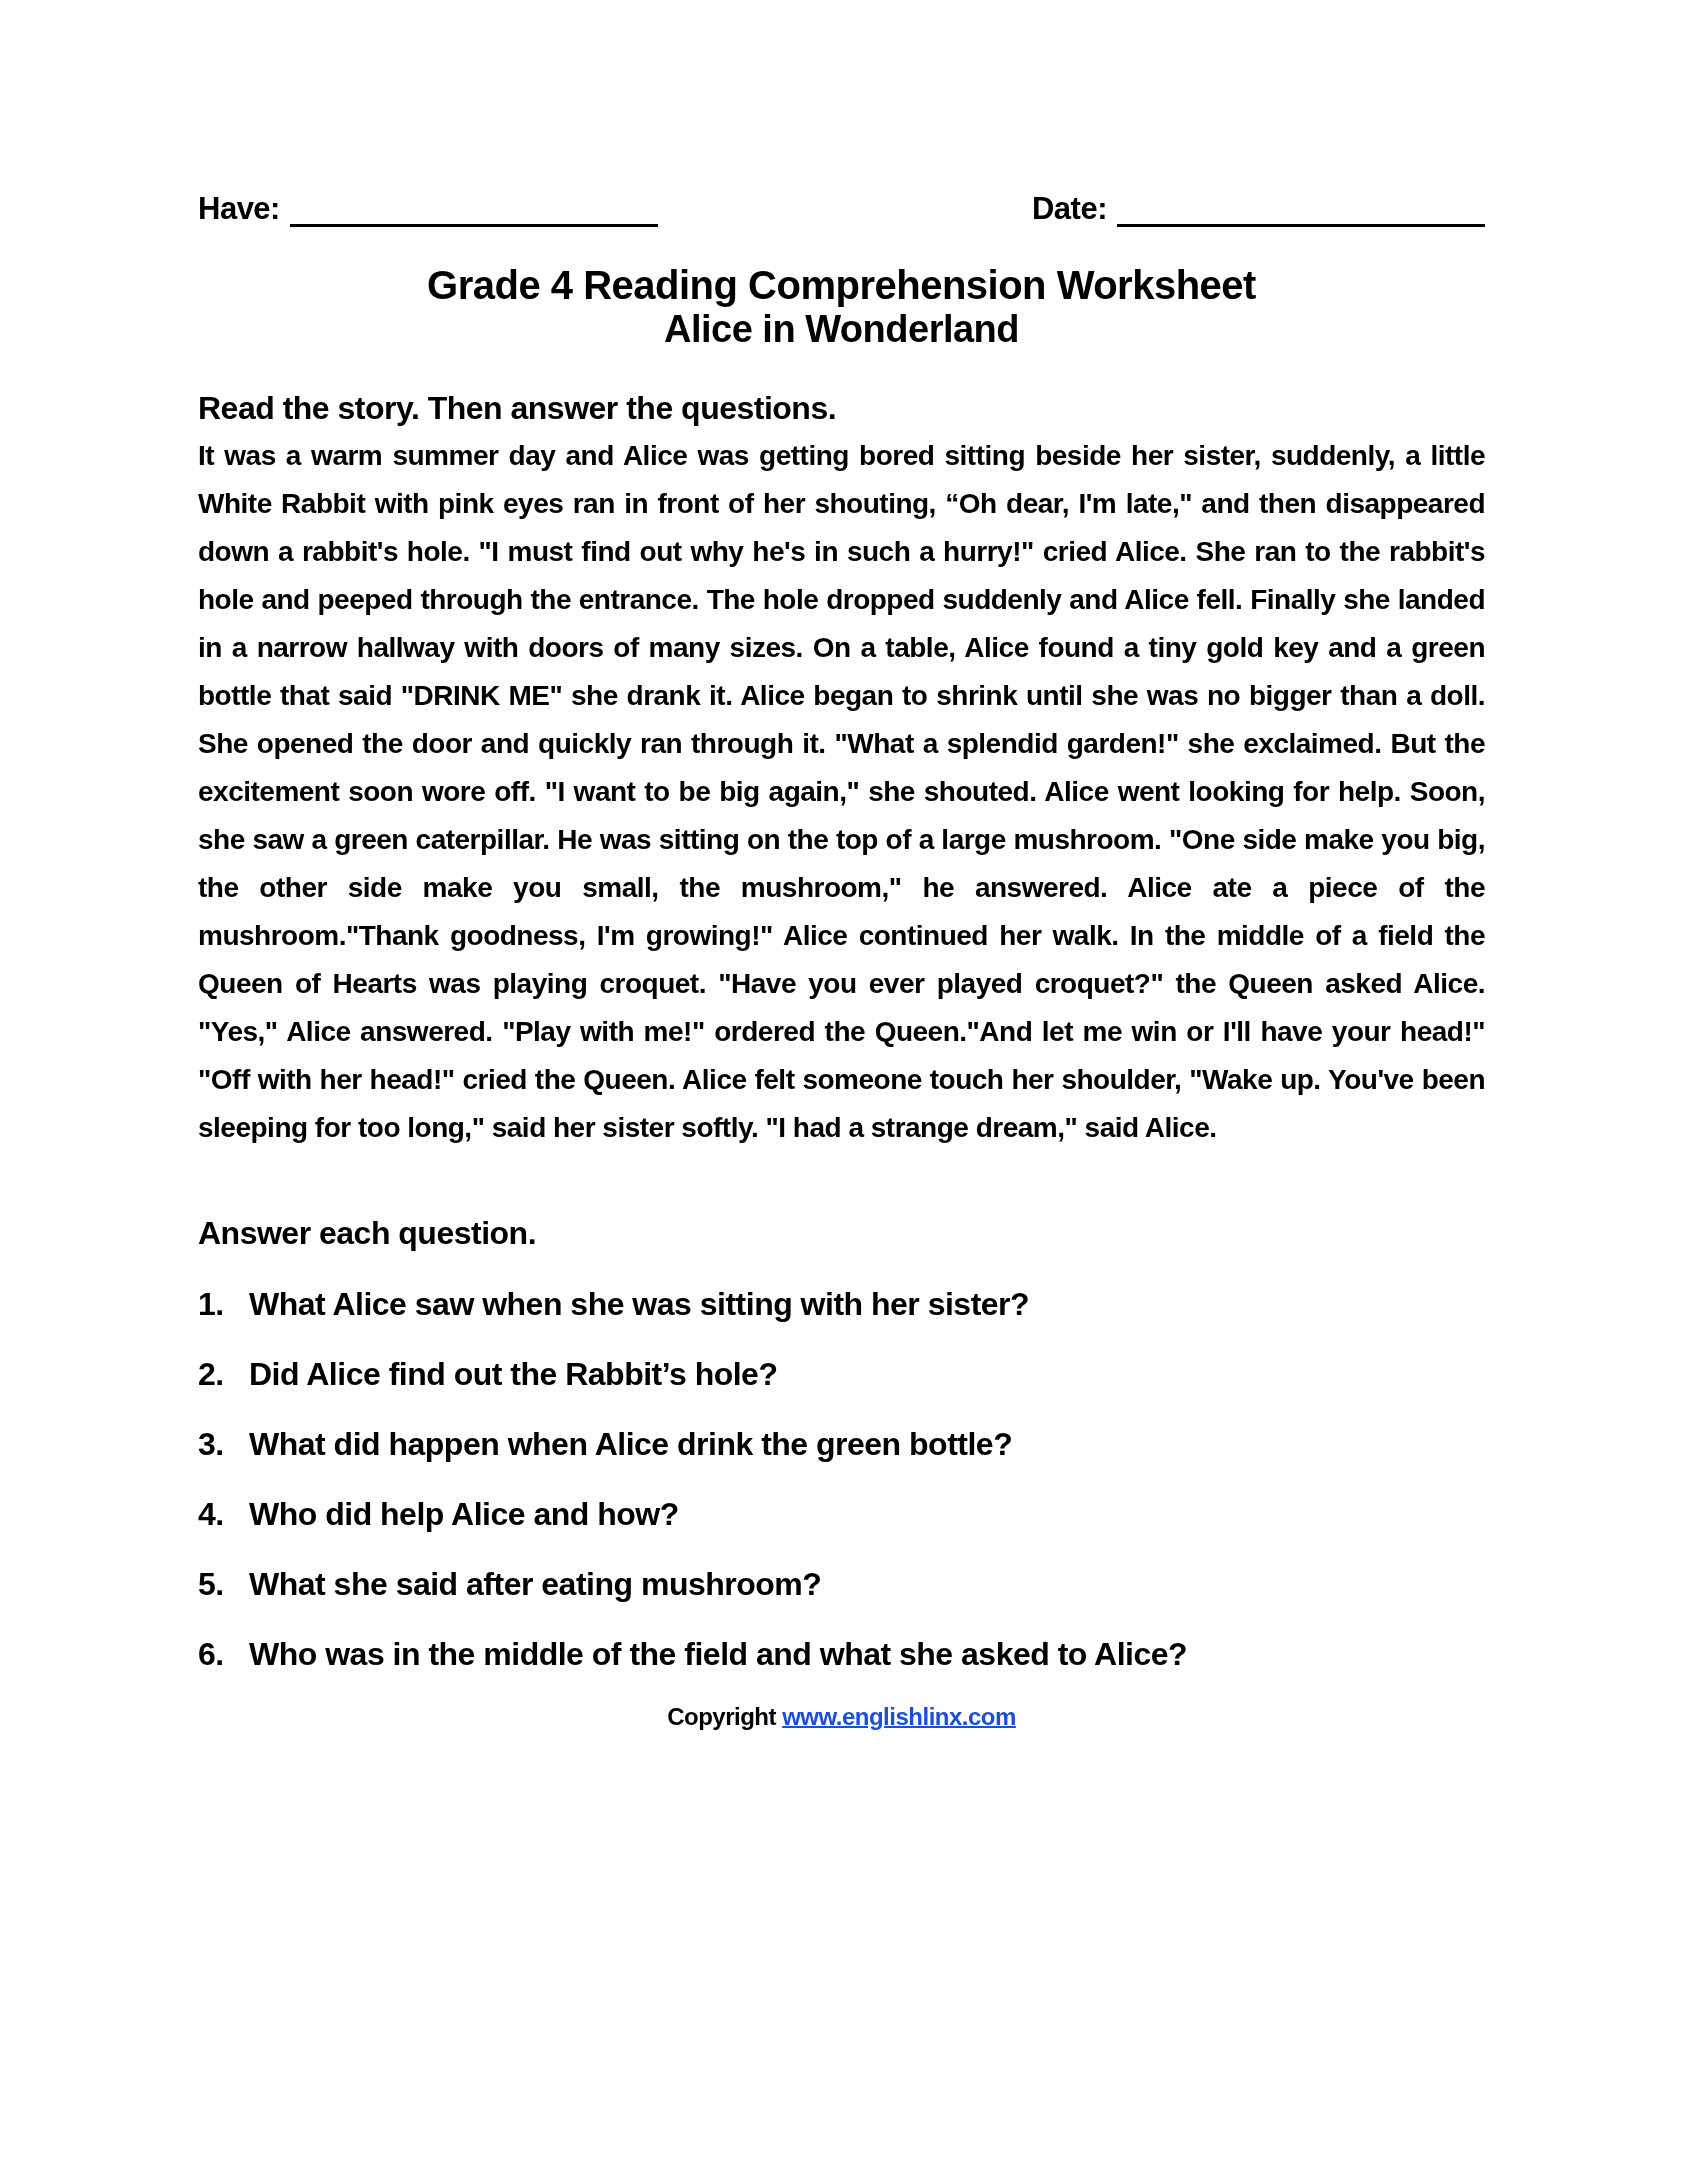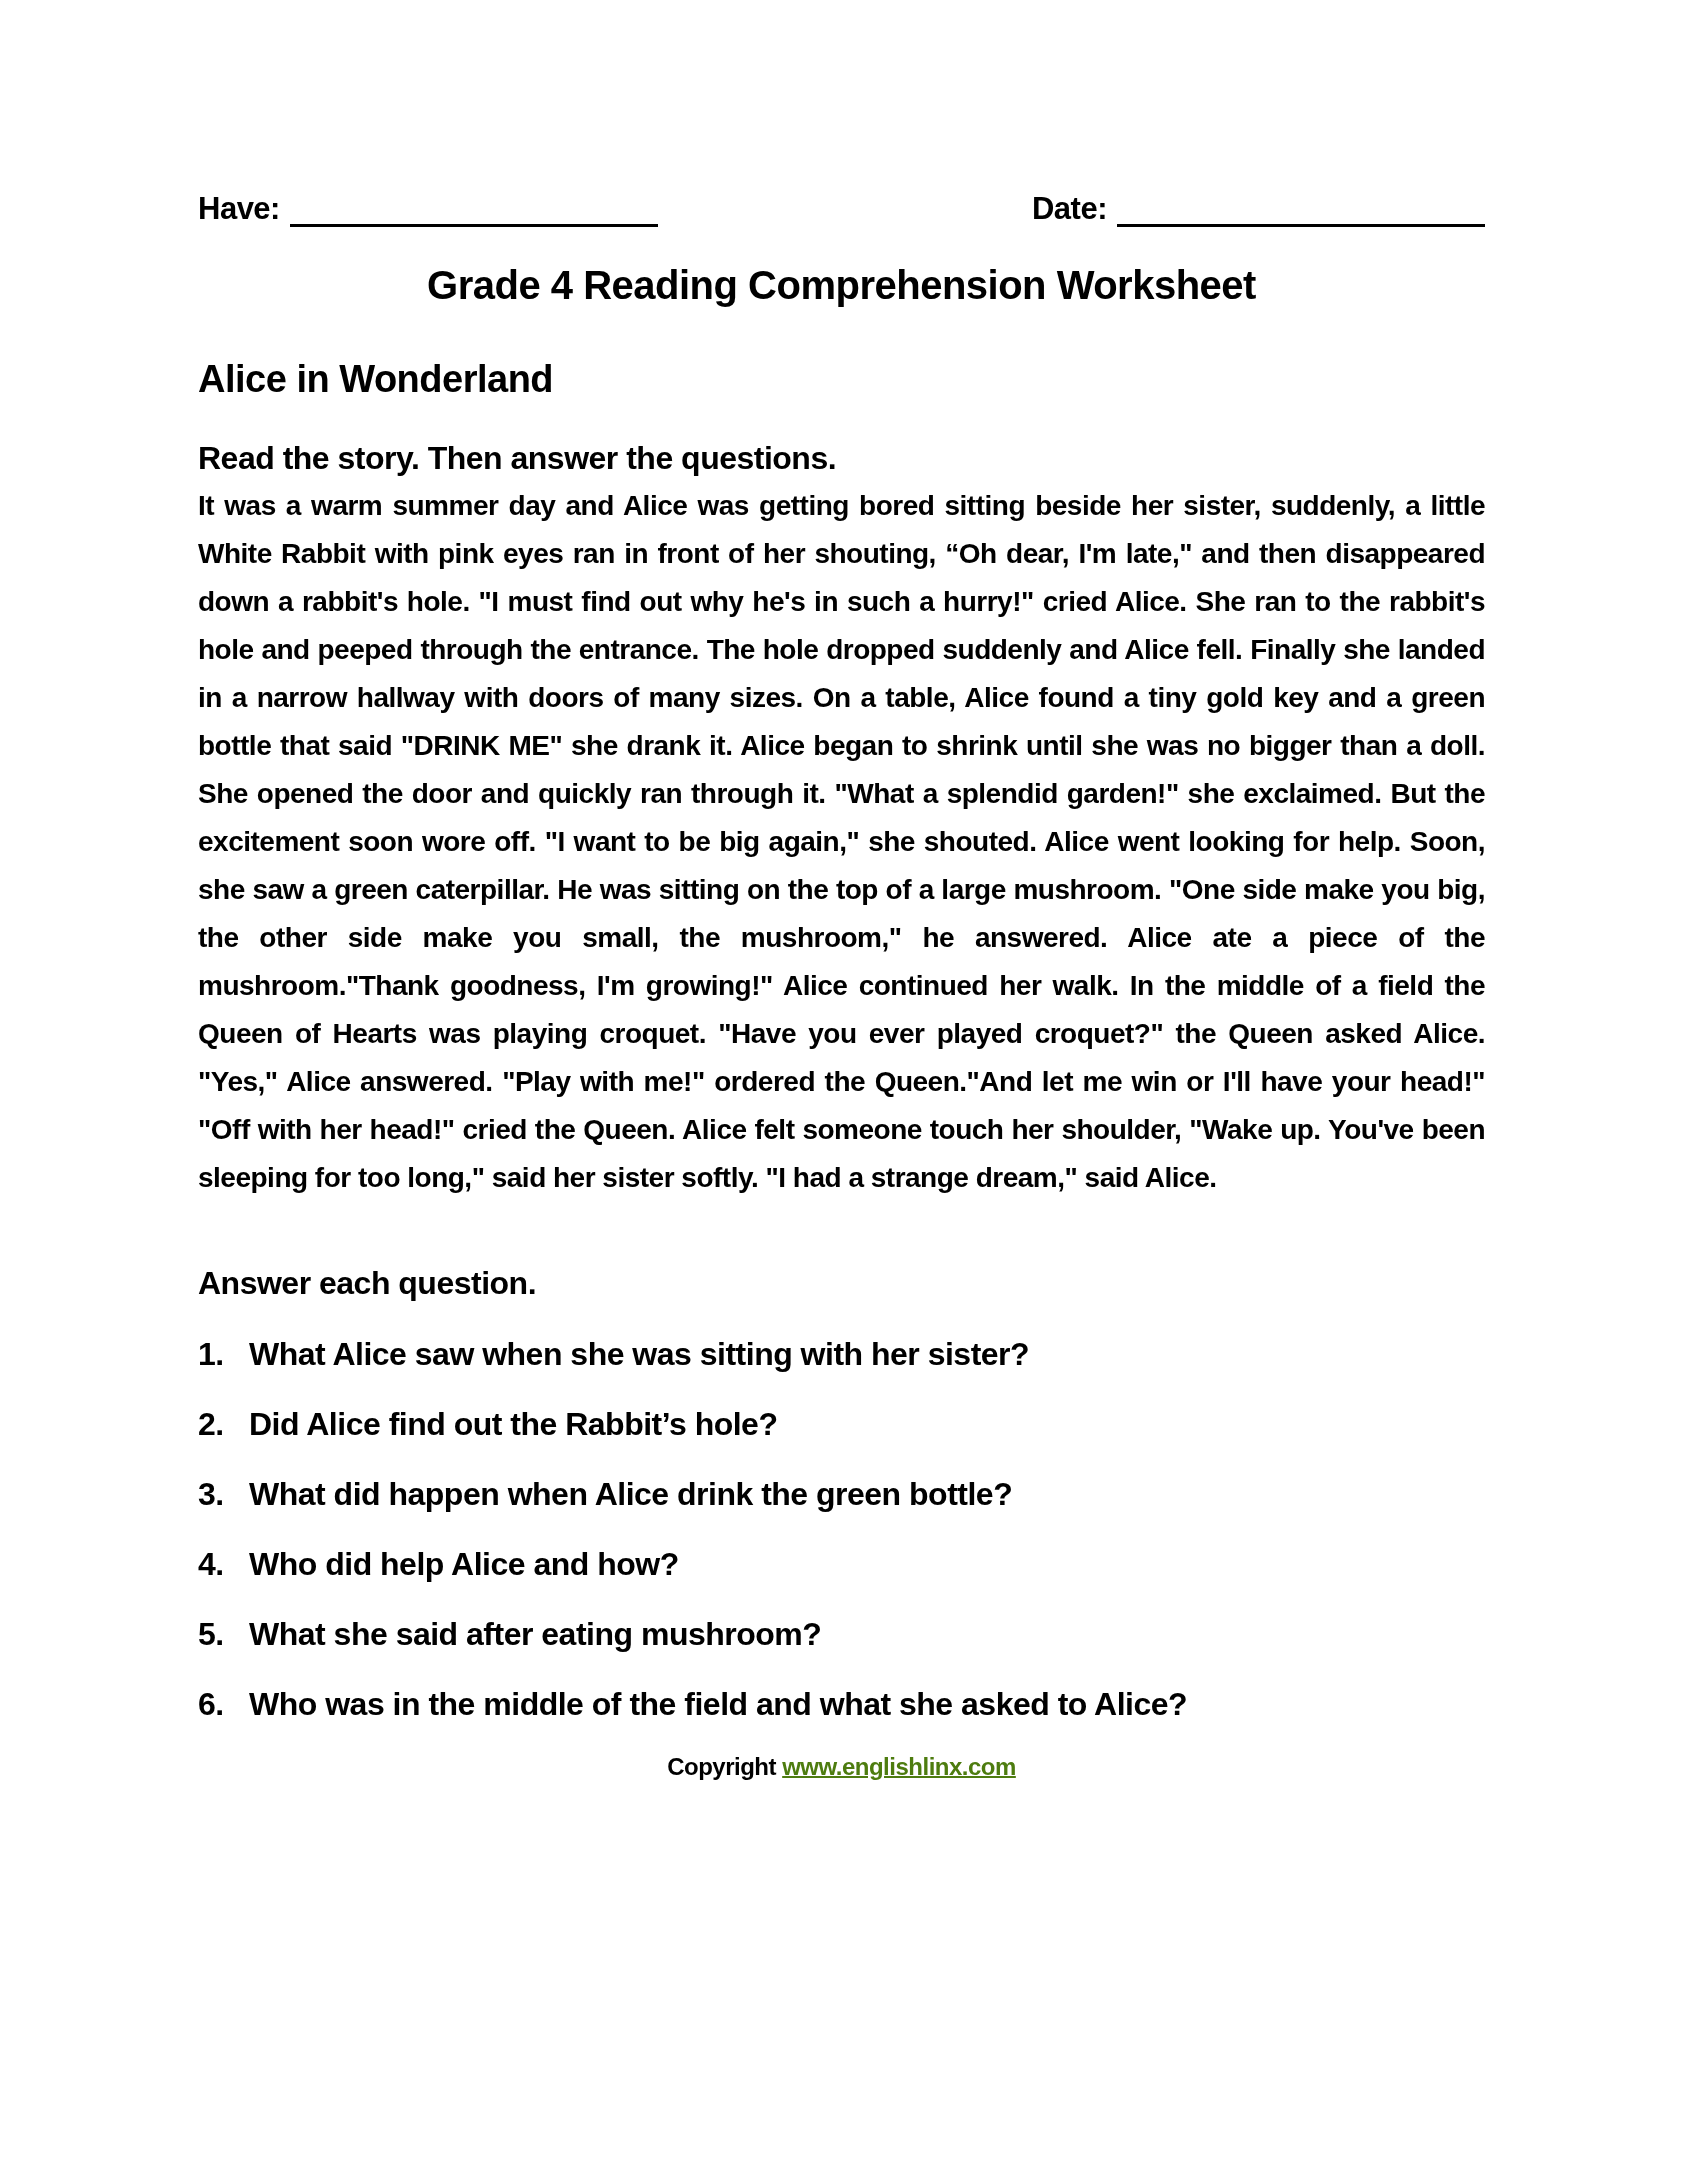--- a/index.html
+++ b/index.html
@@ -32,22 +32,21 @@
     height: 36px;
     border-bottom: 3px solid #000000;
     margin-left: 10px;
   }
   .page-title {
     margin-top: 36px;
     text-align: center;
     font-size: 40px;
   }
   .page-subtitle {
-    margin-top: 50px;
-    text-align: left;
+    text-align: center;
     font-size: 38px;
   }
   .instructions {
     margin-top: 33px;
     font-size: 32px;
     line-height: 48px;
   }
   .story {
     font-size: 28px;
     line-height: 48px;
@@ -69,21 +68,21 @@
   .q-num {
     flex: 0 0 51px;
   }
   .q-text { flex: 1; }
   .footer {
     margin-top: 26px;
     text-align: center;
     font-size: 24px;
   }
   .footer a {
-    color: #4d7c0f;
+    color: #1d4ed8;
     text-decoration: underline;
     text-decoration-thickness: 2px;
     font-weight: bold;
   }
 </style>
 </head>
 <body>
 
 <div class="page">
   <div class="content">

